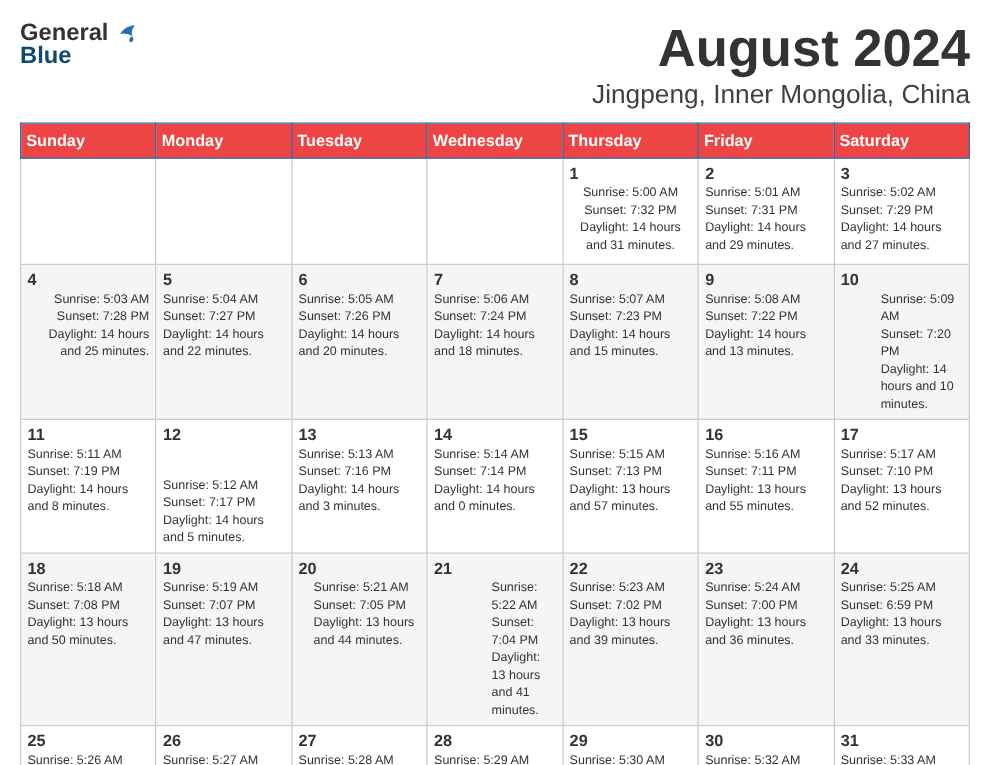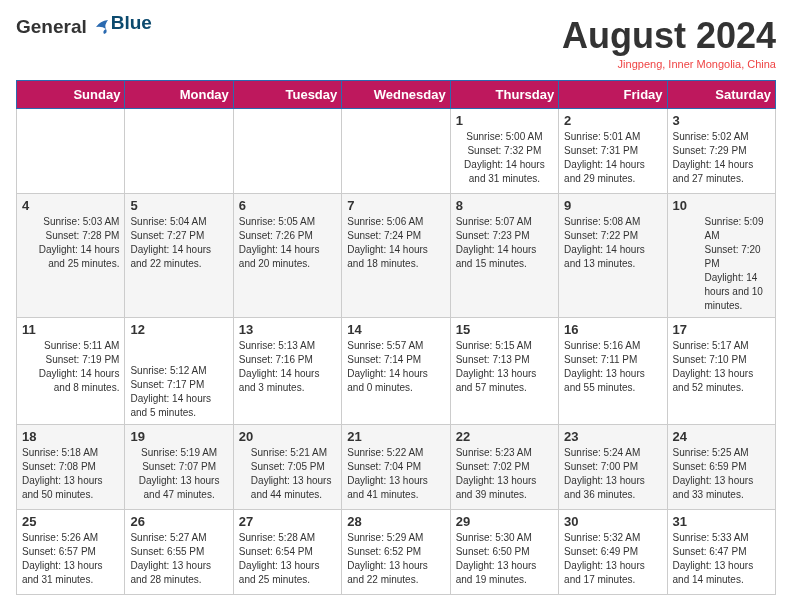--- a/index.html
+++ b/index.html
@@ -11,49 +11,49 @@
       padding: 16px;
     }
     .header-area {
       display: flex;
       justify-content: space-between;
       align-items: flex-start;
       margin-bottom: 10px;
     }
     .logo {
       display: flex;
-      flex-direction: row;
+      flex-direction: column;
       align-items: flex-start;
     }
     .title-area {
       text-align: right;
     }
     .month-year {
-      font-size: 36px;
+      font-size: 42px;
       font-weight: bold;
       color: #333;
       line-height: 1.1;
     }
     .location {
-      font-size: 11px;
-      color: #ef4444;
+      font-size: 21px;
+      color: #404040;
       margin-top: 2px;
     }
     table {
       width: 100%;
       border-collapse: collapse;
       table-layout: fixed;
     }
     .day-header {
-      background-color: #be185d;
+      background-color: #ef4444;
       color: #fff;
       font-size: 13px;
       font-weight: bold;
       padding: 6px 4px;
-      text-align: right;
+      text-align: left;
       border: 1px solid #2a6ab0;
     }
     td {
       border: 1px solid #ccc;
       vertical-align: top;
       padding: 4px 5px;
       font-size: 10.5px;
       color: #333;
       background: #fff;
       min-height: 80px;
@@ -177,39 +177,39 @@
         <td>
           <span class="date-num">10</span>
           <div class="cell-info" style="white-space: pre-line; margin-left: 32px;">Sunrise: 5:09 AM
 Sunset: 7:20 PM
 Daylight: 14 hours and 10 minutes.</div>
         </td>
       </tr>
       <tr>
         <td>
           <span class="date-num">11</span>
-          <div class="cell-info" style="white-space: pre-line; text-align: right;">Sunrise: 5:11 AM
+          <div class="cell-info" style="white-space: pre-line;">Sunrise: 5:11 AM
 Sunset: 7:19 PM
 Daylight: 14 hours and 8 minutes.</div>
         </td>
         <td>
           <span class="date-num">12</span>
           <div class="cell-info" style="white-space: pre-line; margin-top: 27px;">Sunrise: 5:12 AM
 Sunset: 7:17 PM
 Daylight: 14 hours and 5 minutes.</div>
         </td>
         <td>
           <span class="date-num">13</span>
           <div class="cell-info" style="white-space: pre-line;">Sunrise: 5:13 AM
 Sunset: 7:16 PM
 Daylight: 14 hours and 3 minutes.</div>
         </td>
         <td>
           <span class="date-num">14</span>
-          <div class="cell-info" style="white-space: pre-line;">Sunrise: 5:57 AM
+          <div class="cell-info" style="white-space: pre-line;">Sunrise: 5:14 AM
 Sunset: 7:14 PM
 Daylight: 14 hours and 0 minutes.</div>
         </td>
         <td>
           <span class="date-num">15</span>
           <div class="cell-info" style="white-space: pre-line;">Sunrise: 5:15 AM
 Sunset: 7:13 PM
 Daylight: 13 hours and 57 minutes.</div>
         </td>
         <td>
@@ -227,33 +227,33 @@
       </tr>
       <tr>
         <td>
           <span class="date-num">18</span>
           <div class="cell-info" style="white-space: pre-line;">Sunrise: 5:18 AM
 Sunset: 7:08 PM
 Daylight: 13 hours and 50 minutes.</div>
         </td>
         <td>
           <span class="date-num">19</span>
-          <div class="cell-info" style="white-space: pre-line; text-align: center;">Sunrise: 5:19 AM
+          <div class="cell-info" style="white-space: pre-line;">Sunrise: 5:19 AM
 Sunset: 7:07 PM
 Daylight: 13 hours and 47 minutes.</div>
         </td>
         <td>
           <span class="date-num">20</span>
           <div class="cell-info" style="white-space: pre-line; margin-left: 12px;">Sunrise: 5:21 AM
 Sunset: 7:05 PM
 Daylight: 13 hours and 44 minutes.</div>
         </td>
         <td>
           <span class="date-num">21</span>
-          <div class="cell-info" style="white-space: pre-line;">Sunrise: 5:22 AM
+          <div class="cell-info" style="white-space: pre-line; margin-left: 46px;">Sunrise: 5:22 AM
 Sunset: 7:04 PM
 Daylight: 13 hours and 41 minutes.</div>
         </td>
         <td>
           <span class="date-num">22</span>
           <div class="cell-info" style="white-space: pre-line;">Sunrise: 5:23 AM
 Sunset: 7:02 PM
 Daylight: 13 hours and 39 minutes.</div>
         </td>
         <td>

